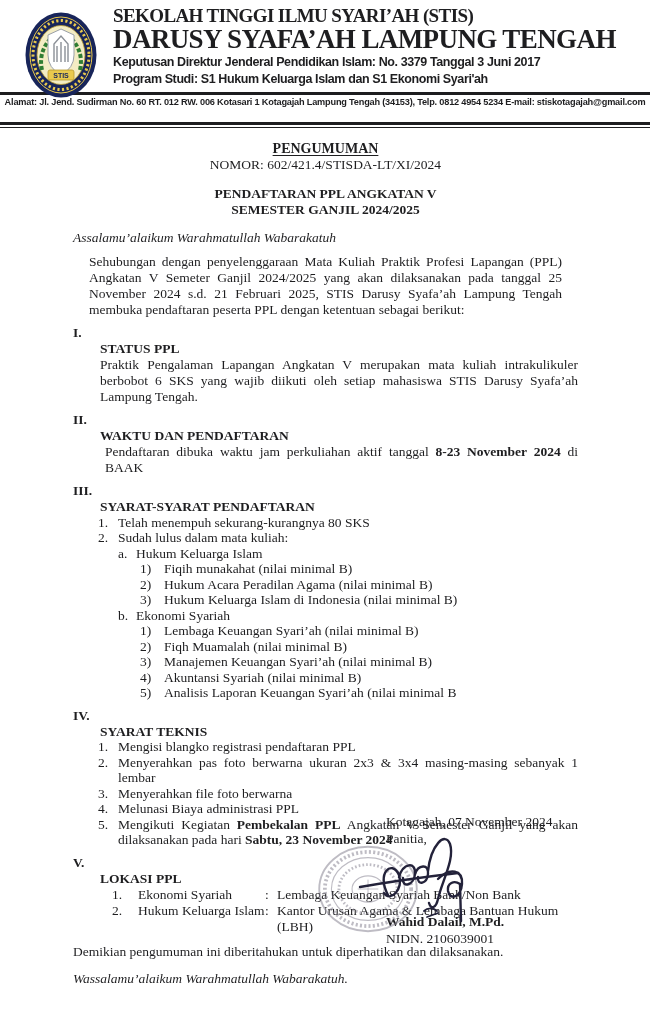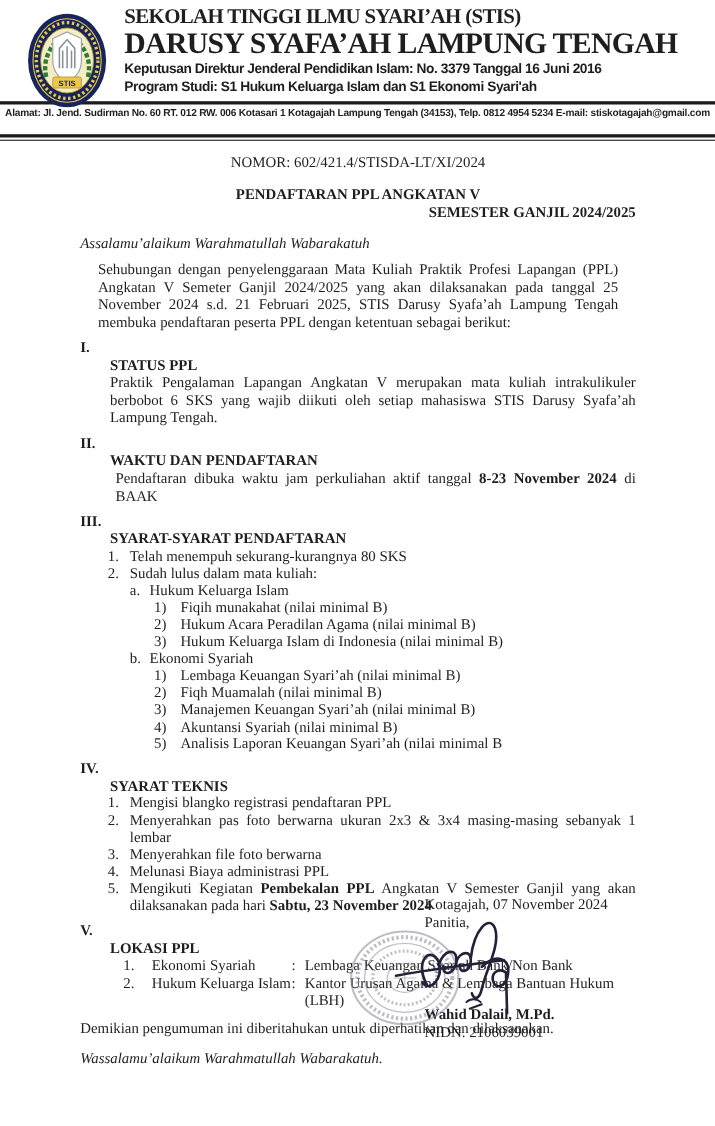--- a/index.html
+++ b/index.html
@@ -25,21 +25,21 @@
     padding: 2px 2px 15px; white-space: nowrap;
   }
   .rule-a { border-top: 3.5px solid #1d1d1f; }
   .rule-b { border-top: 1.8px solid #1d1d1f; margin-top: 2px; }
   
   .content { padding: 12px 72px 0 73px; font-size: 13.5px; line-height: 16px; }
   .title-block { text-align: center; }
   .t-head { font-weight: bold; font-size: 14px; text-decoration: underline; text-underline-offset: 2px; line-height: 17px; }
   .t-no { font-size: 13.5px; line-height: 16px; }
   .t-sub1 { font-weight: bold; margin-top: 13px; line-height: 16px; }
-  .t-sub2 { font-weight: bold; line-height: 16px; text-align: right; }
+  .t-sub2 { font-weight: bold; line-height: 16px; }
   .italic { font-style: italic; }
   .bold { font-weight: bold; }
   .salam { margin: 12px 0 0; }
   .intro { margin: 8px 16px 0; text-align: justify; }
   .sec { display: flex; margin-top: 7px; }
   .sec-num { flex: 0 0 27px; font-weight: bold; }
   .sec-main { flex: 1; min-width: 0; margin-top: 16px; }
   .sec-head { font-weight: bold; }
   .sec-text { margin: 0; text-align: justify; }
   .indent-sp { padding-left: 5px; }
@@ -82,33 +82,34 @@
           <path d="M29 50 L29 32 L36 24 L43 32 L43 50"></path>
           <path d="M32 50 L32 34 M36 50 L36 30 M40 50 L40 34"></path>
         </g>
         <rect x="23" y="58" width="26" height="10" rx="2" fill="#e9c94d" stroke="#b8992e" stroke-width="0.8"></rect>
         <text x="36" y="65.8" text-anchor="middle" font-family="Liberation Sans, sans-serif" font-size="7" font-weight="bold" fill="#18255a">STIS</text>
       </svg>
     </div>
     <div class="lh-text">
       <div class="lh1">SEKOLAH TINGGI ILMU SYARI’AH (STIS)</div>
       <div class="lh2">DARUSY SYAFA’AH LAMPUNG TENGAH</div>
-      <div class="lh3">Keputusan Direktur Jenderal Pendidikan Islam: No. 3379 Tanggal 16 Juni 2016</div>
+      <div class="lh3">Keputusan Direktur Jenderal Pendidikan Islam: No. 3379 Tanggal 3 Juni 2017</div>
       <div class="lh4">Program Studi: S1 Hukum Keluarga Islam dan S1 Ekonomi Syari'ah</div>
     </div>
   </header>
   <div class="addr-bar">
     <span>Alamat: Jl. Jend. Sudirman No. 60 RT. 012 RW. 006 Kotasari 1 Kotagajah Lampung Tengah (34153), Telp. 0812 4954 5234 E-mail: stiskotagajah@gmail.com</span>
   </div>
   <div class="rule-a"></div>
   <div class="rule-b"></div>
 
   <main class="content">
 
     <div class="title-block">
+      <div class="t-head">PENGUMUMAN</div>
       <div class="t-no">NOMOR: 602/421.4/STISDA-LT/XI/2024</div>
       <div class="t-sub1">PENDAFTARAN PPL ANGKATAN V</div>
       <div class="t-sub2">SEMESTER GANJIL 2024/2025</div>
     </div>
 
     <p class="salam italic">Assalamu’alaikum Warahmatullah Wabarakatuh</p>
     <p class="intro">Sehubungan dengan penyelenggaraan Mata Kuliah Praktik Profesi Lapangan (PPL) Angkatan V Semeter Ganjil 2024/2025 yang akan dilaksanakan pada tanggal 25 November 2024 s.d. 21 Februari 2025, STIS Darusy Syafa’ah Lampung Tengah membuka pendaftaran peserta PPL dengan ketentuan sebagai berikut:</p>
 
     <div class="sec">
       <div class="sec-num">I.</div>

